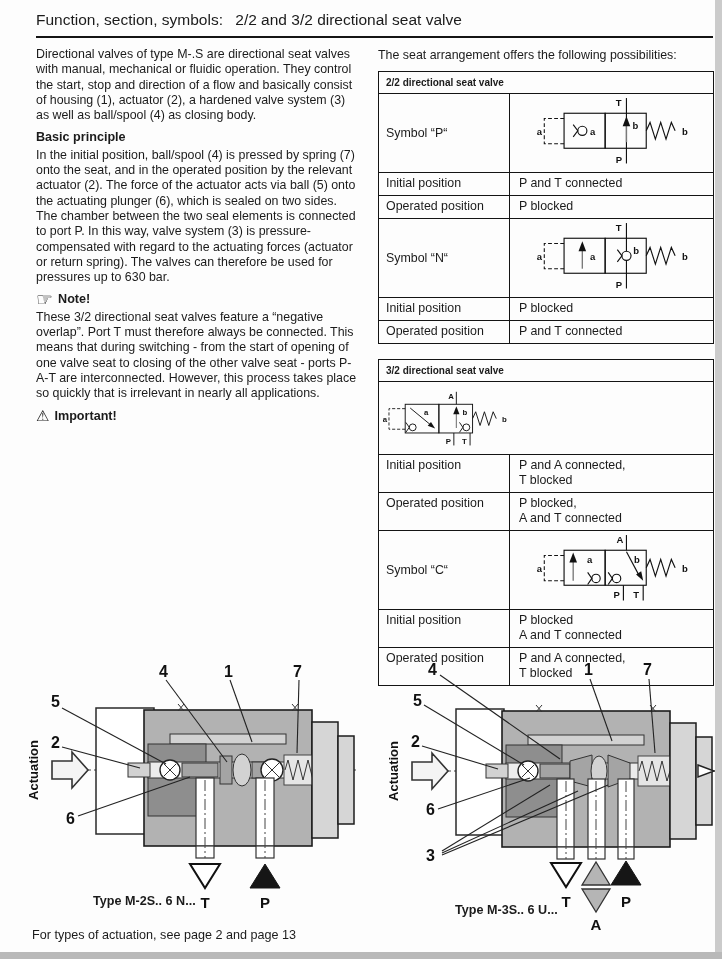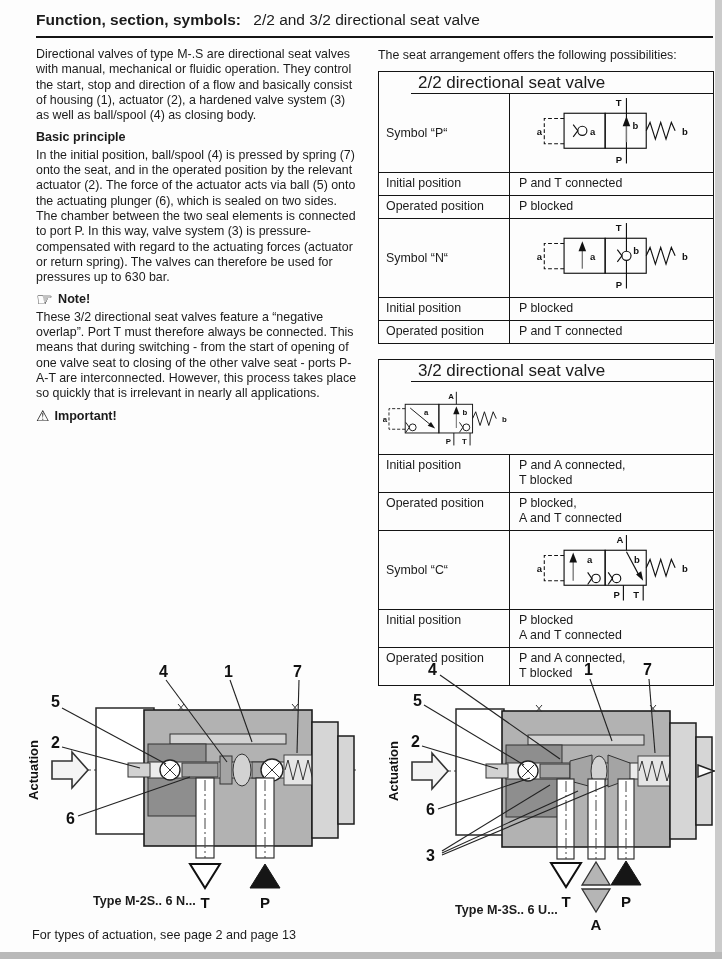--- a/index.html
+++ b/index.html
@@ -3,35 +3,35 @@
 <meta charset="utf-8">
 <style>
   html,body{margin:0;padding:0;background:#ffffff;}
   .page{position:relative;width:722px;height:959px;background:#fdfdfd;overflow:hidden;
         font-family:"Liberation Sans",sans-serif;color:#1b1b1b;}
   .edge-right{position:absolute;right:0;top:0;width:7px;height:100%;background:#cbcbcb;}
   .edge-bottom{position:absolute;left:0;bottom:0;width:100%;height:7px;background:#b9b9b9;}
 
   .title{position:absolute;left:36px;top:11px;width:677px;font-size:15.5px;
          border-bottom:2px solid #141414;padding-bottom:7px;}
-  .title .tb{font-weight:bold;}
+  .title .tb{font-weight:normal;}
   .title .tr{font-weight:normal;margin-left:8px;}
 
   .col-left{position:absolute;left:36px;top:47px;width:325px;font-size:12.4px;line-height:15.3px;}
   .col-left h3{font-size:12.6px;margin:0 0 2px 0;}
   .col-left p{margin:0 0 7px 0;}
   .icon-head{display:flex;align-items:center;gap:5px;margin:4px 0 2px 0;font-weight:bold;font-size:12.6px;}
   .hand-ico{font-size:19px;line-height:14px;font-weight:normal;}
   .warn-ico{font-size:15px;line-height:14px;font-weight:normal;}
 
   .col-right{position:absolute;left:378px;top:48px;width:336px;font-size:12.4px;line-height:15px;}
   .intro{margin:0 0 8px 0;}
   .vtable{border:1.6px solid #141414;background:#fdfdfd;}
   .vtable + .vtable{margin-top:15px;}
-  .vt-title{font-weight:normal;font-size:17px;padding:3px 7px;border-bottom:1.6px solid #141414;margin-left:32px;}
+  .vt-title{font-weight:bold;font-size:10px;padding:3px 7px;border-bottom:1.6px solid #141414;}
   .vt-row{display:grid;grid-template-columns:131px 1fr;border-bottom:1.6px solid #141414;}
   .vt-row:last-child{border-bottom:none;}
   .vt-row .lc{border-right:1.6px solid #141414;padding:3px 7px;}
   .vt-row .vc{padding:3px 9px;}
   .sym-row .lc{display:flex;align-items:center;height:72px;}
   .sym-row .vc{display:flex;align-items:center;justify-content:center;height:72px;padding:0;}
   .pos-row .lc,.pos-row .vc{min-height:16px;}
   .pos2 .lc,.pos2 .vc{min-height:31px;}
 
   .fig{position:absolute;}

